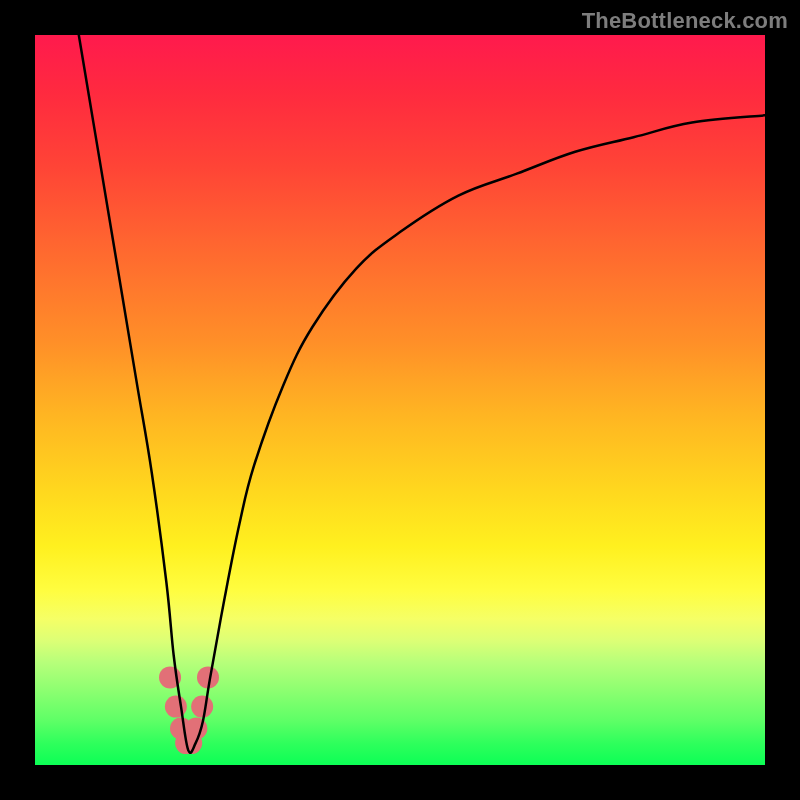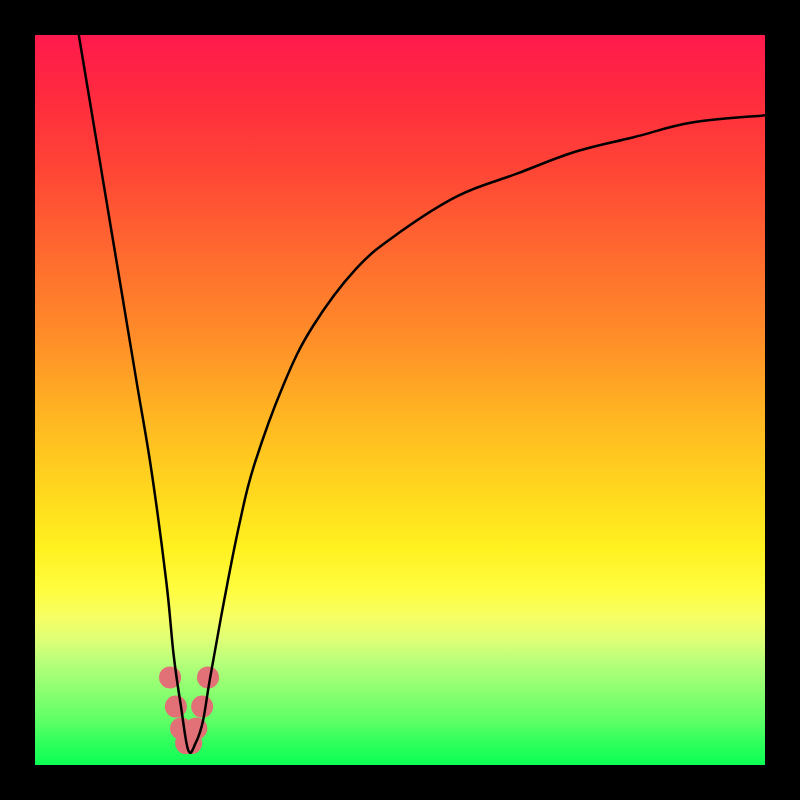--- a/index.html
+++ b/index.html
@@ -85,13 +85,14 @@
           <circle cx="146.00" cy="693.50" r="11" class="marker" fill="#e27077"></circle>
           <circle cx="151.11" cy="708.10" r="11" class="marker" fill="#e27077"></circle>
           <circle cx="156.22" cy="708.10" r="11" class="marker" fill="#e27077"></circle>
           <circle cx="161.33" cy="693.50" r="11" class="marker" fill="#e27077"></circle>
           <circle cx="167.17" cy="671.60" r="11" class="marker" fill="#e27077"></circle>
           <circle cx="173.01" cy="642.40" r="11" class="marker" fill="#e27077"></circle>
         </g>
       <path id="curve-path" class="curve" d="M 43.80 0.00 C 46.43 15.77, 53.14 56.06, 58.40 87.60 C 63.66 119.14, 67.74 143.66, 73.00 175.20 C 78.26 206.74, 82.34 231.26, 87.60 262.80 C 92.86 294.34, 96.94 318.86, 102.20 350.40 C 107.46 381.94, 111.54 402.52, 116.80 438.00 C 122.06 473.48, 127.46 514.65, 131.40 547.50 C 135.34 580.35, 136.07 598.16, 138.70 620.50 C 141.33 642.84, 143.37 654.52, 146.00 671.60 C 148.63 688.68, 150.67 708.83, 153.30 715.40 C 155.93 721.97, 157.97 713.36, 160.60 708.10 C 163.23 702.84, 165.27 698.03, 167.90 686.20 C 170.53 674.37, 171.26 664.74, 175.20 642.40 C 179.14 620.06, 184.54 589.69, 189.80 562.10 C 195.06 534.51, 199.14 512.75, 204.40 489.10 C 209.66 465.45, 211.12 455.67, 219.00 430.70 C 226.88 405.73, 237.69 375.37, 248.20 350.40 C 258.71 325.43, 264.26 313.02, 277.40 292.00 C 290.54 270.98, 305.43 250.68, 321.20 233.60 C 336.97 216.52, 346.60 210.24, 365.00 197.10 C 383.40 183.96, 402.38 171.11, 423.40 160.60 C 444.42 150.09, 460.78 146.58, 481.80 138.70 C 502.82 130.82, 519.18 123.37, 540.20 116.80 C 561.22 110.23, 577.58 107.46, 598.60 102.20 C 619.62 96.94, 633.35 91.54, 657.00 87.60 C 680.65 83.66, 716.86 81.61, 730.00 80.30" stroke="#000000"></path>
     </svg>
   </div>
+  <div class="watermark">TheBottleneck.com</div>
 </div>
 
 </body></html>

